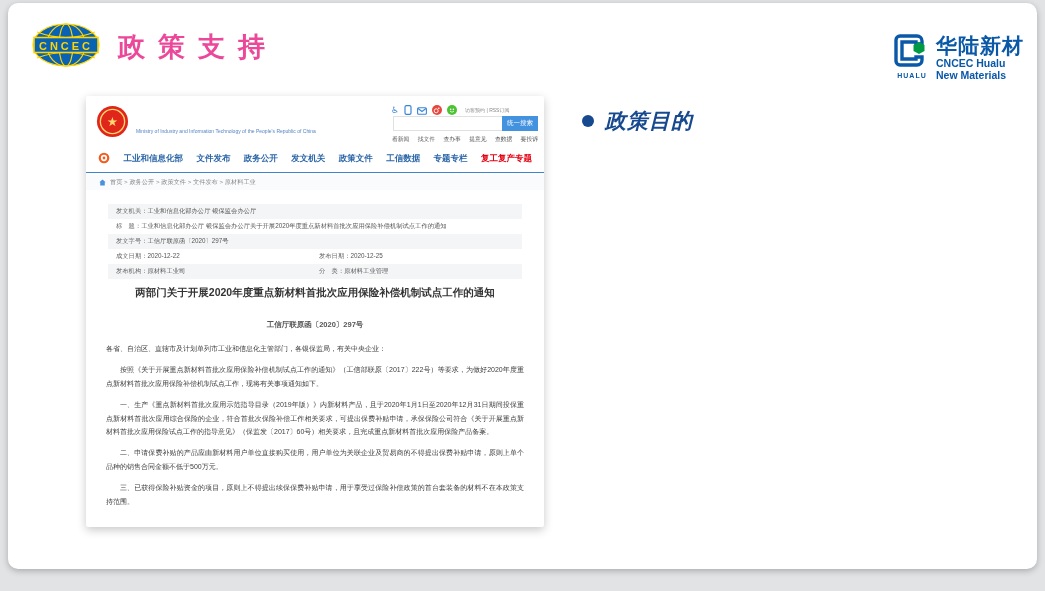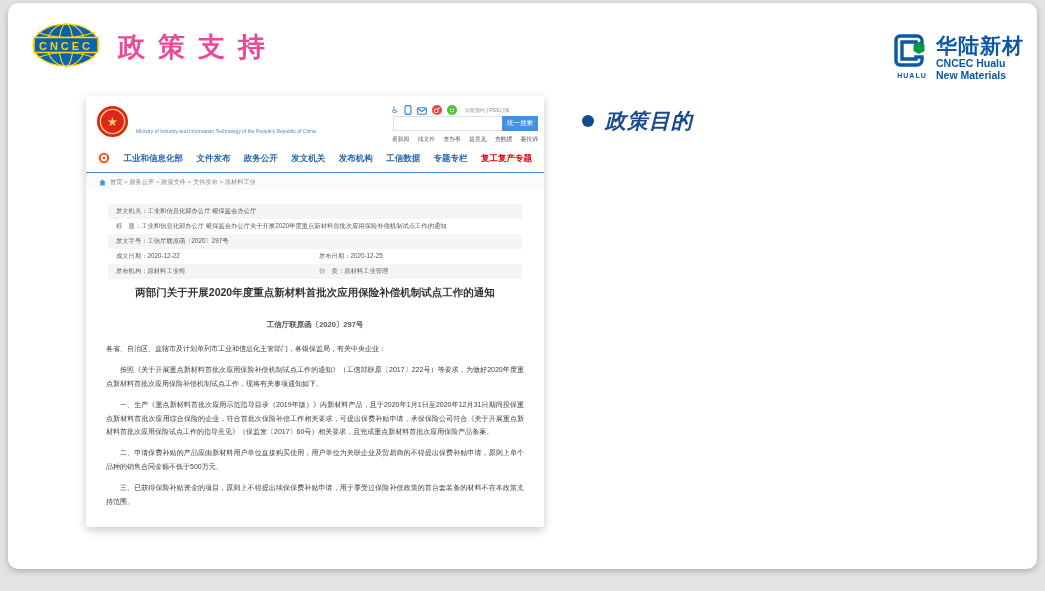--- a/index.html
+++ b/index.html
@@ -154,21 +154,21 @@
         <span>
           <svg width="12" height="12" viewBox="0 0 13 13">
               <circle cx="6.5" cy="6.5" r="4.6" fill="none" stroke="#f25c1f" stroke-width="2.4"></circle>
               <circle cx="6.5" cy="6.5" r="1.5" fill="#f25c1f"></circle>
             </svg>
         </span>
         <span class="nav-item">工业和信息化部</span>
         <span class="nav-item">文件发布</span>
         <span class="nav-item">政务公开</span>
         <span class="nav-item">发文机关</span>
-        <span class="nav-item">发布机构</span>
+        <span class="nav-item">政策文件</span>
         <span class="nav-item">工信数据</span>
         <span class="nav-item">专题专栏</span>
         <span class="nav-item red">复工复产专题</span>
       </div>
 
       <div class="wc-breadcrumb">
         <span>
           <svg width="7" height="7" viewBox="0 0 8 8">
               <path d="M4 0.5 L7.6 3.6 H6.6 V7.4 H1.4 V3.6 H0.4 Z" fill="#4a90dd"></path>
             </svg>

